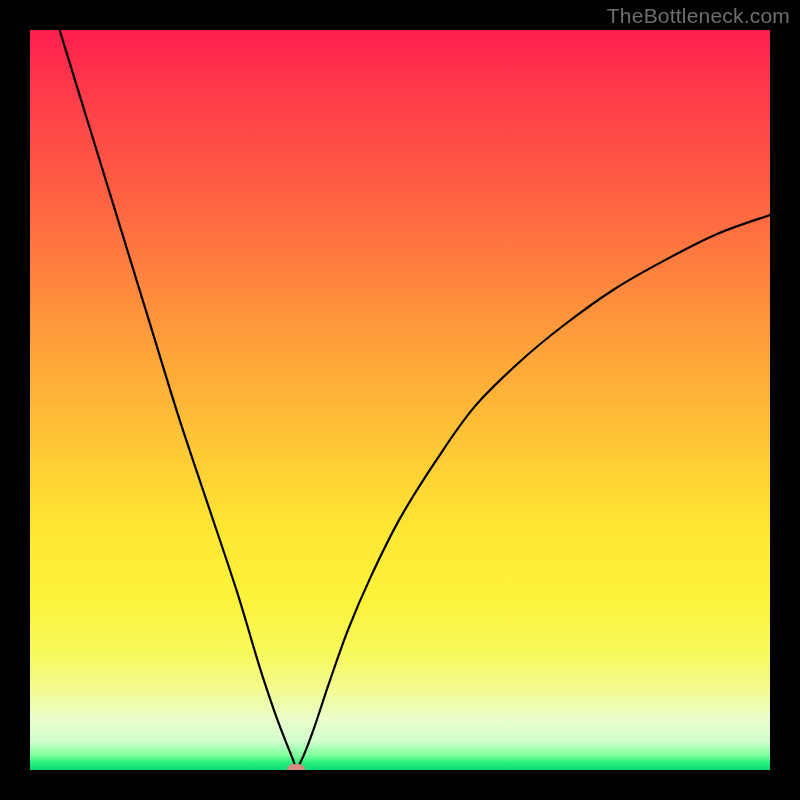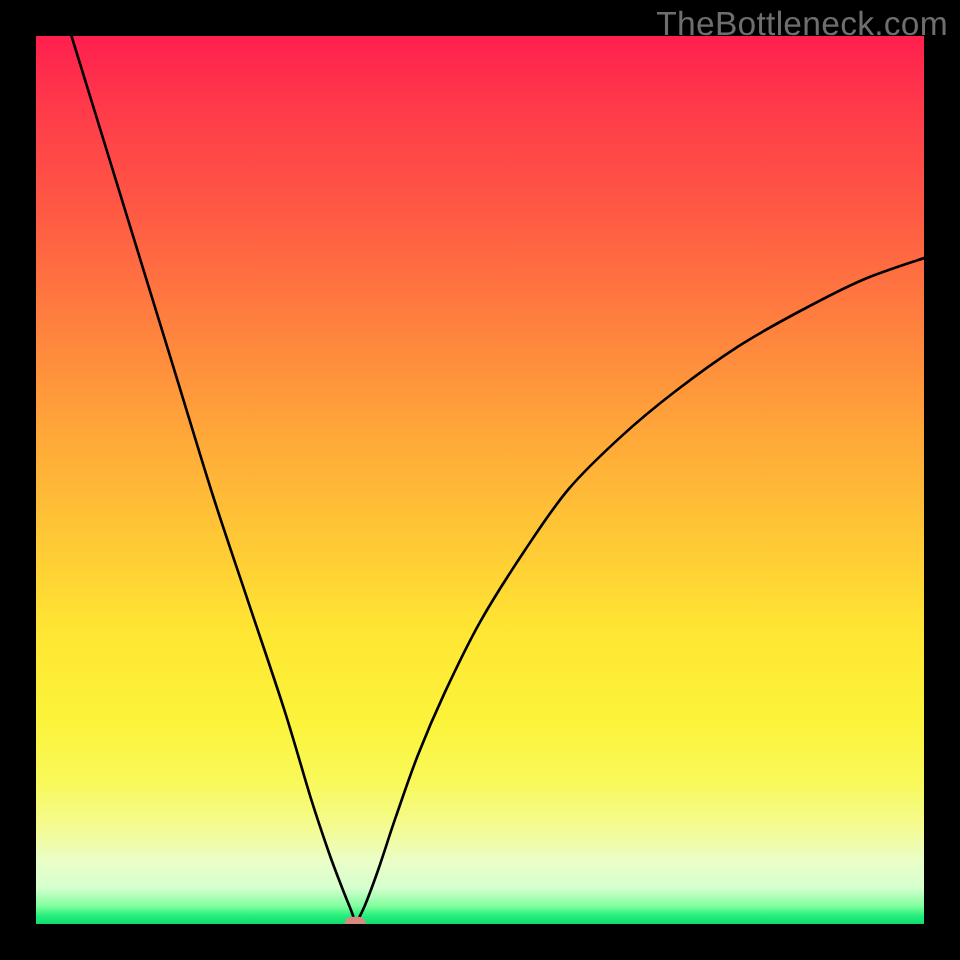--- a/index.html
+++ b/index.html
@@ -60,21 +60,21 @@
     height: 12px;
     border-radius: 6px / 6px;
     background: #d88a7f;
     transform: translate(-50%, -50%);
   }
   .watermark {
     position: absolute;
     top: 4px;
     right: 10px;
     color: #6e6e6e;
-    font-size: 28px;
+    font-size: 21px;
     letter-spacing: 0.2px;
     user-select: none;
   }
 </style>
 </head>
 <body>
 
 <div class="frame">
 
   <div class="watermark">TheBottleneck.com</div>

